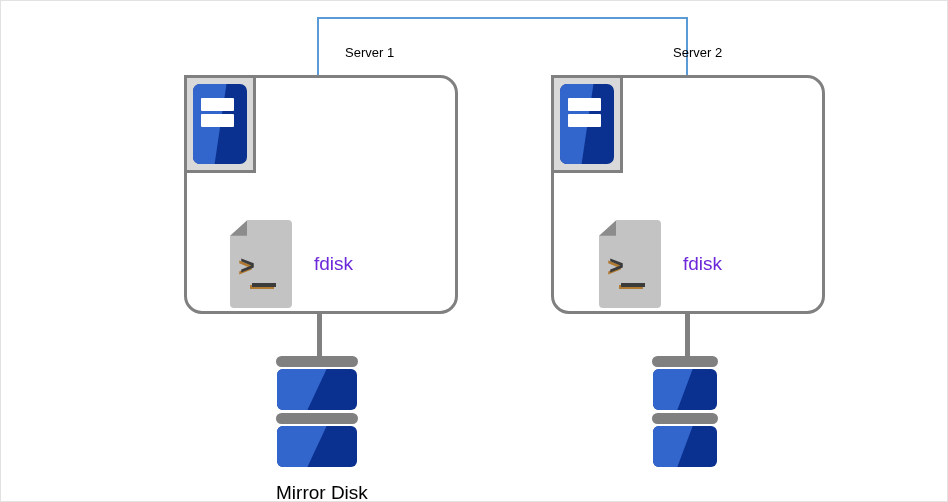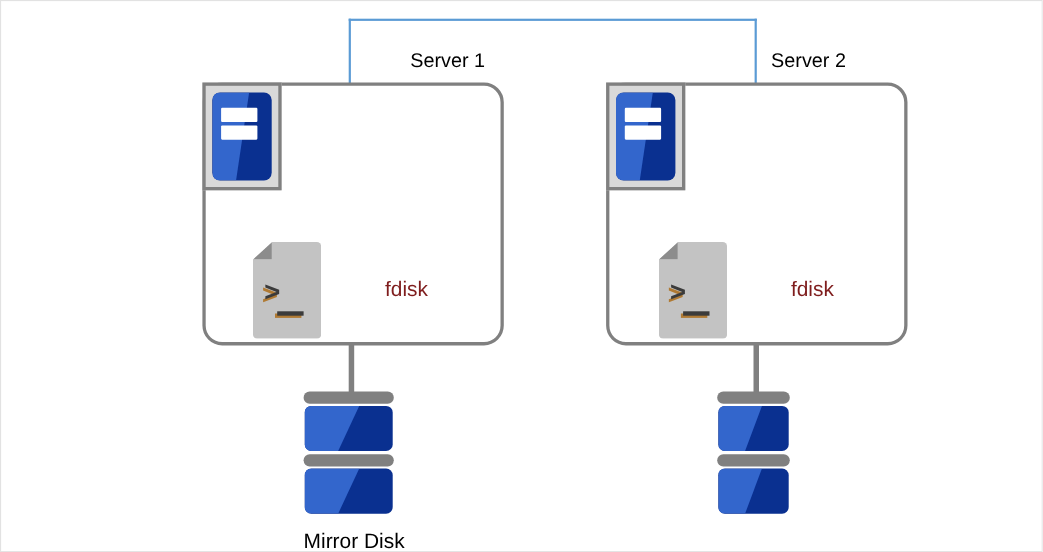--- a/index.html
+++ b/index.html
@@ -25,25 +25,24 @@
     position: absolute;
     border: 2px solid #5b9bd5;
     border-bottom: none;
     box-sizing: border-box;
     background: transparent;
   }
 
   
   .server-label {
     position: absolute;
-    font-size: 18px;
+    font-size: 13px;
     color: #000000;
     white-space: nowrap;
     line-height: 1;
-    margin-left: 28px;
   }
 
   
   .server-box {
     position: absolute;
     border: 3px solid #808080;
     border-radius: 18px;
     background: #ffffff;
     box-sizing: border-box;
   }
@@ -124,23 +123,22 @@
     position: absolute;
     left: 36%;
     top: 72%;
     width: 38%;
     height: 4px;
     background: #3b3b3b;
     box-shadow: -2px 2px 0 #b07a33;
   }
   .fdisk-label {
     font-size: 19px;
-    color: #7f1d1d;
+    color: #6d28d9;
     white-space: nowrap;
-    margin-left: 36px;
   }
 
   
   .connector {
     position: absolute;
     width: 5px;
     background: #808080;
   }
 
   

